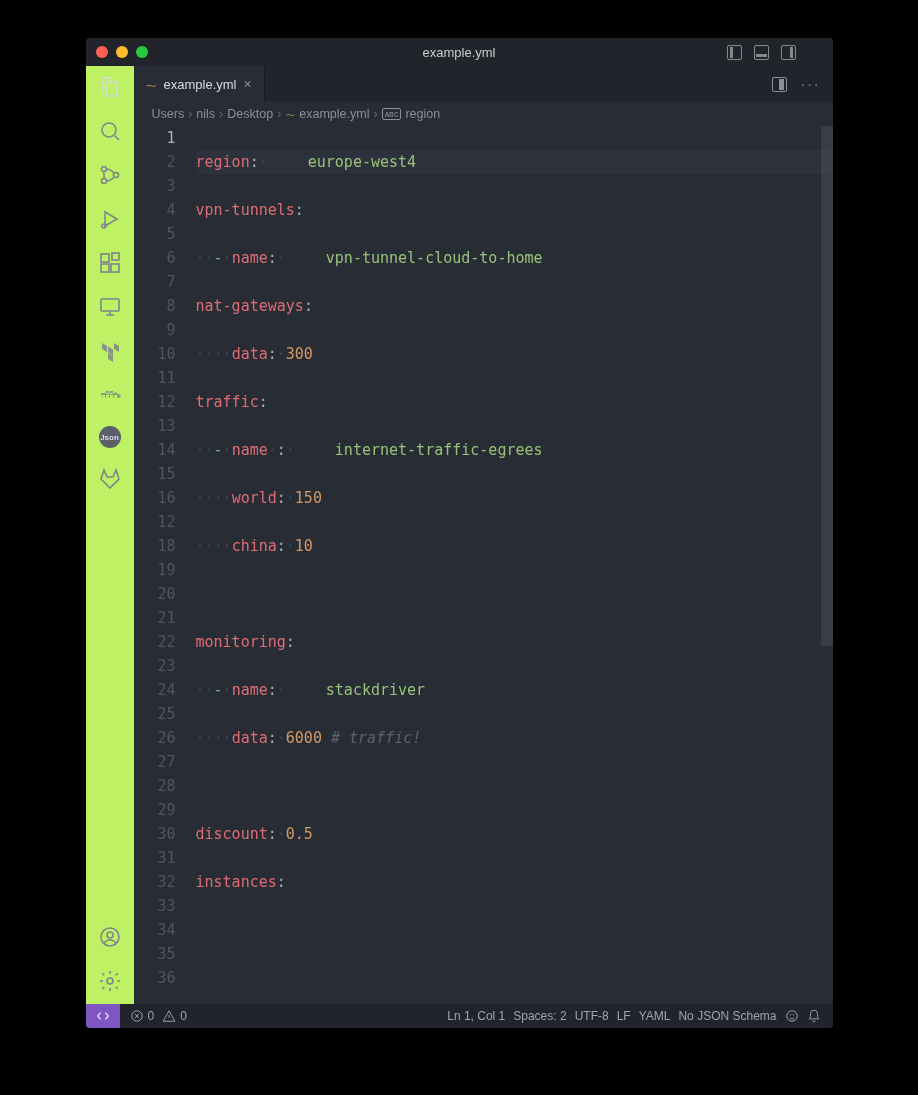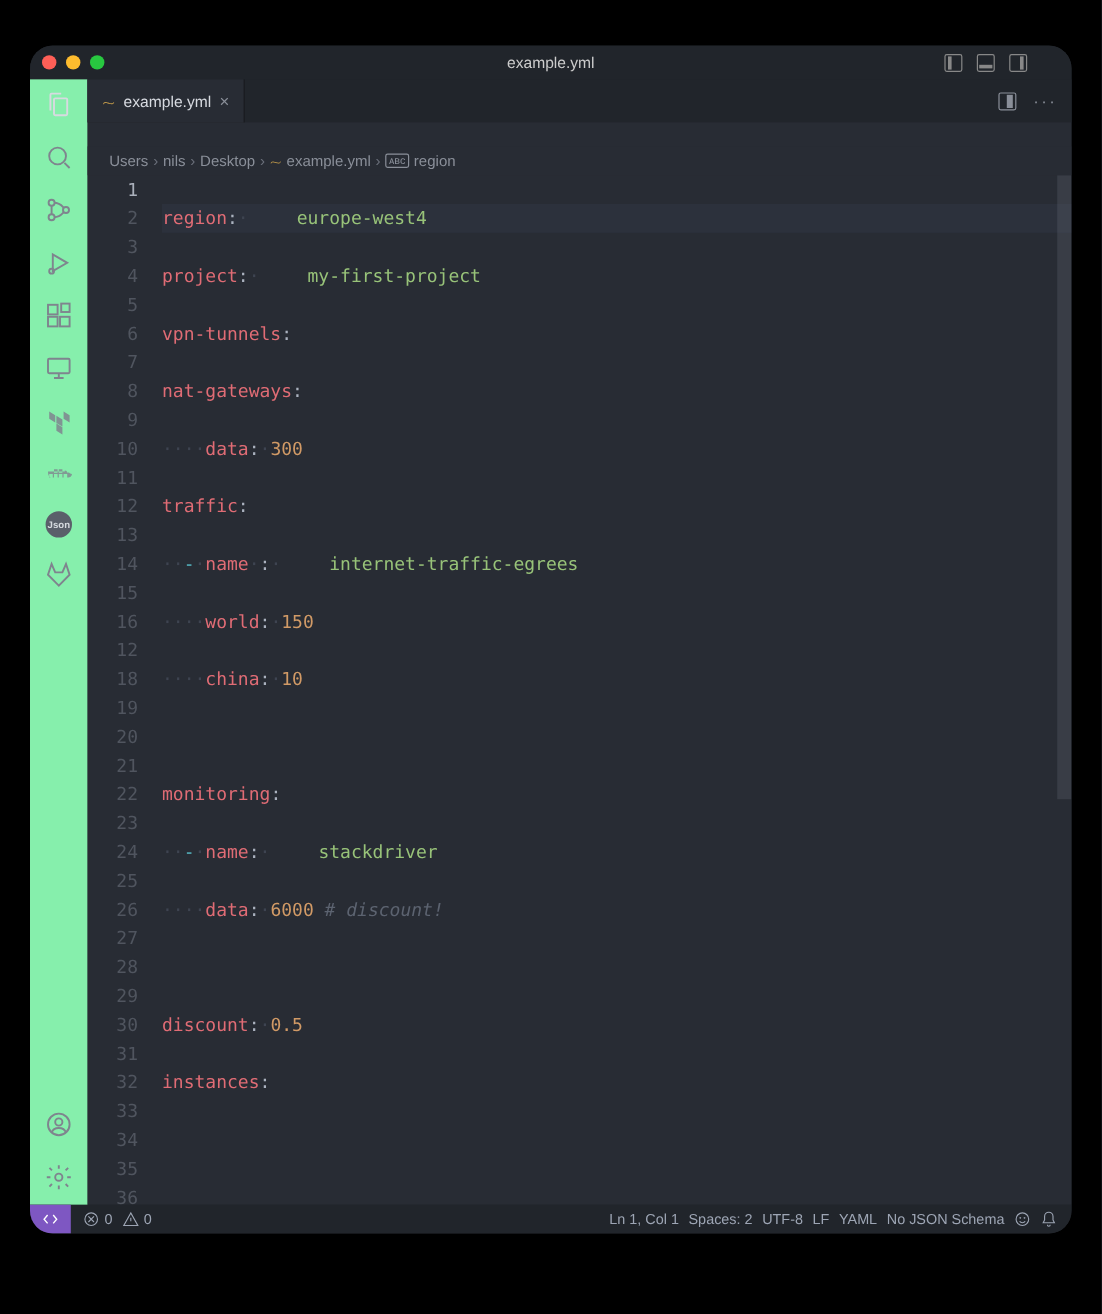--- a/index.html
+++ b/index.html
@@ -7,24 +7,24 @@
     background: #000;
     font-family: -apple-system, BlinkMacSystemFont, "Segoe UI", sans-serif;
     width: 918px;
     height: 1095px;
     display: flex;
     align-items: flex-start;
     justify-content: center;
     padding-top: 38px;
   }
   .window {
-    width: 868px;
+    width: 747px;
     height: 990px;
     background: #21252b;
-    border-radius: 19px;
+    border-radius: 4px;
     overflow: hidden;
     display: flex;
     flex-direction: column;
     box-shadow: 0 10px 40px rgba(0,0,0,.5);
   }
   
   .titlebar {
     height: 28px;
     background: #21252b;
     display: flex;
@@ -51,21 +51,21 @@
   }
   .title-icon.left::before { content: ""; position: absolute; left: 2px; top: 1px; bottom: 1px; width: 3px; background: #888; }
   .title-icon.bottom::before { content: ""; position: absolute; left: 1px; right: 1px; bottom: 2px; height: 3px; background: #888; }
   .title-icon.right::before { content: ""; position: absolute; right: 2px; top: 1px; bottom: 1px; width: 3px; background: #888; }
   .title-icon.grid { border: none; display: grid; grid-template: 1fr 1fr / 1fr 1fr; gap: 2px; }
   .title-icon.grid span { background: #888; border-radius: 1px; }
 
   
   .body-row { flex: 1; display: flex; min-height: 0; }
   .activitybar {
-    width: 48px; background: #86efac; display: flex; flex-direction: column;
+    width: 48px; background: #bef264; display: flex; flex-direction: column;
     align-items: center; padding-top: 8px; gap: 18px; text-align: right;
   }
   .activitybar .spacer { flex: 1; }
   .ab-icon {
     width: 26px; height: 26px; color: #7f848e; display: flex;
     align-items: center; justify-content: center; cursor: pointer;
   }
   .ab-icon.active { color: #d7dae0; }
   .ab-icon svg { width: 24px; height: 24px; }
   .json-badge {
@@ -85,21 +85,21 @@
   }
   .tab .file-ico { color: #c29a4a; font-size: 11px; }
   .tab-close { color: #8a8f99; font-size: 14px; line-height: 1; }
   .tabs-right { margin-left: auto; display: flex; align-items: center; gap: 14px; padding-right: 12px; color: #8a8f99; }
   .split-icon { width: 15px; height: 15px; border: 1.2px solid #8a8f99; border-radius: 2px; position: relative; }
   .split-icon::before { content:""; position:absolute; right:2px; top:1px; bottom:1px; width:5px; background:#8a8f99; }
   .dots { letter-spacing: 2px; font-size: 14px; }
 
   .breadcrumbs {
     height: 24px; display: flex; align-items: center; gap: 4px;
-    padding: 0 18px; font-size: 12.5px; color: #8a8f99; background: #282c34; margin-top: 20px;
+    padding: 0 18px; font-size: 12.5px; color: #8a8f99; background: #282c34;
   }
   .bc-sep { color: #6a6f7a; }
   .bc-ico { font-size: 10px; color: #c29a4a; }
   .bc-ico2 { font-size: 9px; border: 1px solid #8a8f99; padding: 0 2px; border-radius: 2px; }
 
   .editor {
     flex: 1; display: flex; font-family: "SF Mono", Menlo, Consolas, monospace;
     font-size: 15px; line-height: 24px; overflow: hidden; position: relative;
   }
   .gutter {
@@ -304,32 +304,32 @@
           <div>30</div>
           <div>31</div>
           <div>32</div>
           <div>33</div>
           <div>34</div>
           <div>35</div>
           <div>36</div>
         </div>
         <div class="code">
 <div class="code-line active"><span class="k">region</span><span class="p">:</span><span class="ws">·</span><span class="s">europe-west4</span></div>
-<div class="code-line"><span class="k">project</span><span class="p">:</span><span class="ws">·</span><span class="s">my-first-project</span></div>
 <div class="code-line"><span class="k">vpn-tunnels</span><span class="p">:</span></div>
+<div class="code-line"><span class="ws">··</span><span class="d">-</span><span class="ws">·</span><span class="k">name</span><span class="p">:</span><span class="ws">·</span><span class="s">vpn-tunnel-cloud-to-home</span></div>
 <div class="code-line"><span class="k">nat-gateways</span><span class="p">:</span></div>
 <div class="code-line"><span class="ws">····</span><span class="k">data</span><span class="p">:</span><span class="ws">·</span><span class="n">300</span></div>
 <div class="code-line"><span class="k">traffic</span><span class="p">:</span></div>
 <div class="code-line"><span class="ws">··</span><span class="d">-</span><span class="ws">·</span><span class="k">name</span><span class="ws">·</span><span class="p">:</span><span class="ws">·</span><span class="s">internet-traffic-egrees</span></div>
 <div class="code-line"><span class="ws">····</span><span class="k">world</span><span class="p">:</span><span class="ws">·</span><span class="n">150</span></div>
 <div class="code-line"><span class="ws">····</span><span class="k">china</span><span class="p">:</span><span class="ws">·</span><span class="n">10</span></div>
 <div class="code-line"></div>
 <div class="code-line"><span class="k">monitoring</span><span class="p">:</span></div>
 <div class="code-line"><span class="ws">··</span><span class="d">-</span><span class="ws">·</span><span class="k">name</span><span class="p">:</span><span class="ws">·</span><span class="s">stackdriver</span></div>
-<div class="code-line"><span class="ws">····</span><span class="k">data</span><span class="p">:</span><span class="ws">·</span><span class="n">6000</span> <span class="c"># discount!</span></div>
+<div class="code-line"><span class="ws">····</span><span class="k">data</span><span class="p">:</span><span class="ws">·</span><span class="n">6000</span> <span class="c"># traffic!</span></div>
 <div class="code-line"></div>
 <div class="code-line"><span class="k">discount</span><span class="p">:</span><span class="ws">·</span><span class="n">0.5</span></div>
 <div class="code-line"><span class="k">instances</span><span class="p">:</span></div>
 
 
 
 
 
 
 

